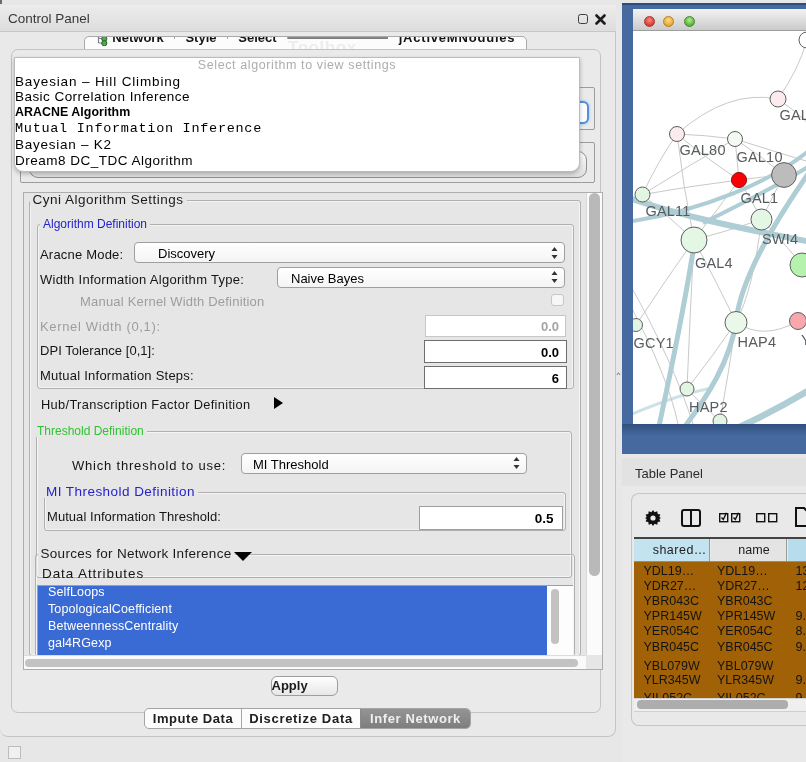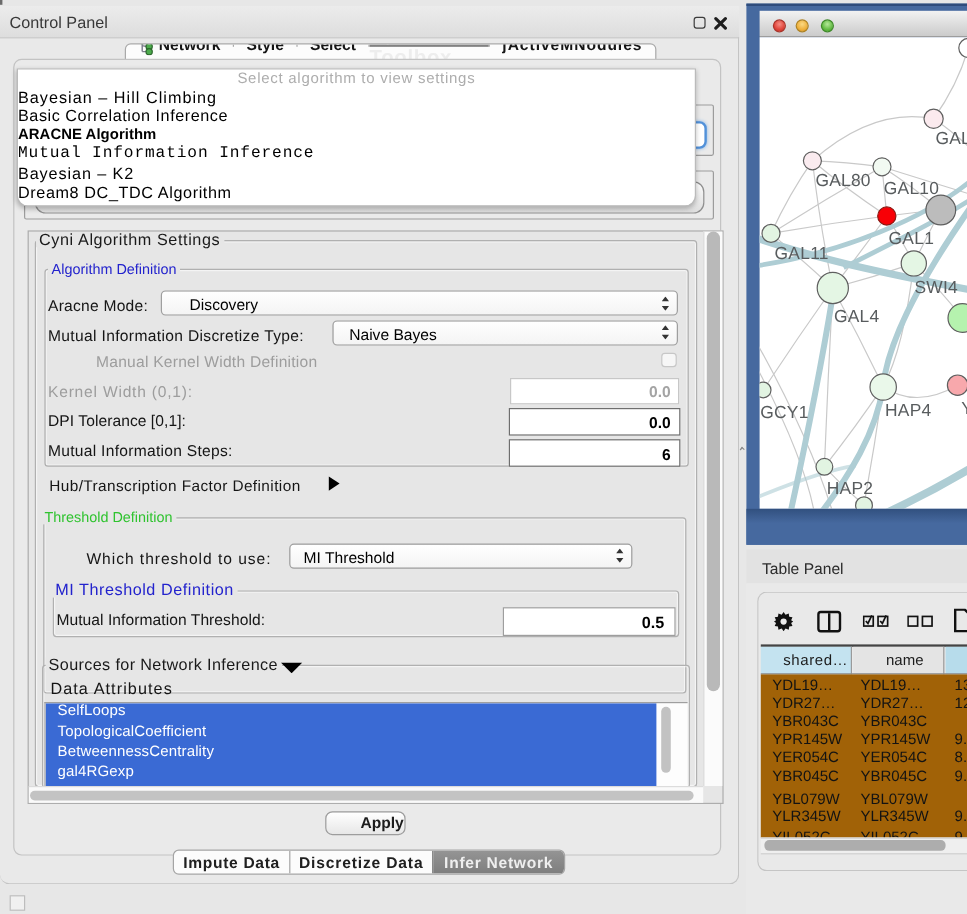--- a/index.html
+++ b/index.html
@@ -23,21 +23,21 @@
   <div class="abs" style="left:0;top:5px;width:616px;height:732px;background:#e9e9e9;border-right:1px solid #c4c4c4;border-bottom:1px solid #c4c4c4;border-radius:0 0 8px 8px;"></div>
 
   <div class="abs" style="left:0;top:5px;width:616px;height:27px;background:linear-gradient(#ececec,#dddddd);border-bottom:1px solid #c8c8c8;"></div>
   <div class="abs" style="left:8px;top:11px;font-size:13.5px;color:#383838;">Control Panel</div>
 
   <div class="abs" style="left:578px;top:14px;width:10px;height:10px;border:1.6px solid #3c3c3c;border-radius:2.5px;"></div>
   <svg class="abs" style="left:595px;top:14px;" width="11" height="11" viewBox="0 0 11 11">
       <path d="M1.5 1.5 L9.5 9.5 M9.5 1.5 L1.5 9.5" stroke="#1d1d1d" stroke-width="2.6" stroke-linecap="round"></path>
     </svg>
 
-  <div class="abs" style="left:104px;top:35.5px;width:443px;height:23px;background:#fcfcfc;padding-bottom:19px;border:1px solid #a9a9a9;border-radius:5px;overflow:hidden;display:flex;">
+  <div class="abs" style="left:84px;top:35.5px;width:443px;height:23px;background:#fcfcfc;padding-bottom:19px;border:1px solid #a9a9a9;border-radius:5px;overflow:hidden;display:flex;">
     <div style="width:90px;border-right:1px solid #a9a9a9;display:flex;align-items:center;justify-content:center;">
       <svg width="13" height="17" viewBox="0 0 13 17" style="margin-right:4px;">
         <path d="M3.5 6 L3.5 14 M3.5 14 L9 14 M3.5 9 L8 10" stroke="#7d7d8d" stroke-width="1.2" fill="none"></path>
         <circle cx="3.5" cy="4.5" r="3" fill="#4cab4c" stroke="#2c672c" stroke-width="1"></circle>
         <circle cx="9.3" cy="9.8" r="2.6" fill="#4cab4c" stroke="#2c672c" stroke-width="1"></circle>
         <circle cx="9.3" cy="14.2" r="2.6" fill="#4cab4c" stroke="#2c672c" stroke-width="1"></circle>
       </svg>
       <span style="font-size:13px;font-weight:bold;color:#141414;">Network</span>
     </div>
     <div style="width:53px;border-right:1px solid #a9a9a9;display:flex;align-items:center;justify-content:center;font-size:13px;font-weight:bold;color:#141414;">Style</div>
@@ -62,21 +62,21 @@
   <div class="gtl" style="left:40px;top:218px;color:#2323cd;font-size:12px;">Algorithm Definition</div>
 
   <div class="lbl" style="left:40px;top:247px;">Aracne Mode:</div>
   <div class="combo" style="left:134px;top:242px;width:431px;height:21px;">
       <span style="position:absolute;left:23px;top:3px;">Discovery</span>
     <svg class="ar" viewBox="0 0 7 12">
         <path d="M3.5 0 L6.5 4 L0.5 4 Z M3.5 12 L6.5 8 L0.5 8 Z" fill="#333"></path>
       </svg>
     </div>
 
-  <div class="lbl" style="left:40px;top:271.5px;letter-spacing:0.28px;">Mutual Information Discretize Type:</div>
+  <div class="lbl" style="left:40px;top:271.5px;letter-spacing:0.28px;">Width Information Algorithm Type:</div>
   <div class="combo" style="left:277px;top:266.5px;width:288px;height:21px;">
       <span style="position:absolute;left:13px;top:3px;">Naive Bayes</span>
     <svg class="ar" viewBox="0 0 7 12">
         <path d="M3.5 0 L6.5 4 L0.5 4 Z M3.5 12 L6.5 8 L0.5 8 Z" fill="#333"></path>
       </svg>
     </div>
 
   <div class="lbl dis" style="left:40px;top:294px;padding-left:40px;">Manual Kernel Width Definition</div>
   <div class="abs" style="left:551px;top:294px;width:13px;height:12px;background:#f6f6f6;border:1px solid #c7c7c7;border-radius:3px;"></div>
 
@@ -126,21 +126,21 @@
 BetweennessCentrality
 gal4RGexp</div>
     <div style="position:absolute;left:513px;top:3px;width:8px;height:55px;background:#c2c2c2;border-radius:4px;"></div>
   </div>
 
   <div class="abs" style="left:586px;top:193px;width:16px;height:462px;background:#fbfbfb;border-left:1px solid #d8d8d8;"></div>
   <div class="abs" style="left:588.5px;top:193px;width:11px;height:383px;background:#b9b9b9;border-radius:6px;"></div>
   <div class="abs" style="left:24px;top:655px;width:562px;height:14px;background:#fafafa;border-top:1px solid #dcdcdc;"></div>
   <div class="abs" style="left:25px;top:658.5px;width:553px;height:8px;background:#c3c3c3;border-radius:4px;"></div>
 
-  <div class="abs" style="left:270.5px;top:676px;width:67px;height:19.5px;background:linear-gradient(#ffffff,#e7e7e7);border:1px solid #9d9d9d;border-radius:6px;text-align:right;font-size:13px;font-weight:bold;color:#1c1c1c;line-height:18px;">Apply</div>
+  <div class="abs" style="left:270.5px;top:676px;width:67px;height:19.5px;background:linear-gradient(#ffffff,#e7e7e7);border:1px solid #9d9d9d;border-radius:6px;text-align:left;font-size:13px;font-weight:bold;color:#1c1c1c;line-height:18px;">Apply</div>
 
   <div class="abs" style="left:144px;top:708px;width:327px;height:21px;background:#fcfcfc;border:1px solid #a5a5a5;border-radius:5px;overflow:hidden;display:flex;">
     <div style="width:97px;border-right:1px solid #a5a5a5;display:flex;align-items:center;justify-content:center;font-size:13px;font-weight:bold;letter-spacing:0.55px;color:#202020;">Impute Data</div>
     <div style="width:119px;border-right:1px solid #8a8a8a;display:flex;align-items:center;justify-content:center;font-size:13px;font-weight:bold;letter-spacing:0.7px;color:#202020;">Discretize Data</div>
     <div style="flex:1;background:linear-gradient(#949494,#7e7e7e);display:flex;align-items:center;justify-content:center;font-size:13px;font-weight:bold;letter-spacing:0.6px;color:#efefef;">Infer Network</div>
   </div>
 
   <div class="abs" style="left:14px;top:57px;width:566px;height:115px;background:#fff;border:1px solid #bbb;border-radius:0 0 9px 9px;box-shadow:0 2px 4px rgba(0,0,0,0.25);"></div>
   <div class="abs" style="left:14px;top:57.5px;width:566px;text-align:center;font-size:12.5px;letter-spacing:0.6px;color:#adadad;">Select algorithm to view settings</div>
   <div class="abs" style="left:15px;top:73.5px;font-size:13.5px;color:#000;line-height:15.9px;white-space:nowrap;">

